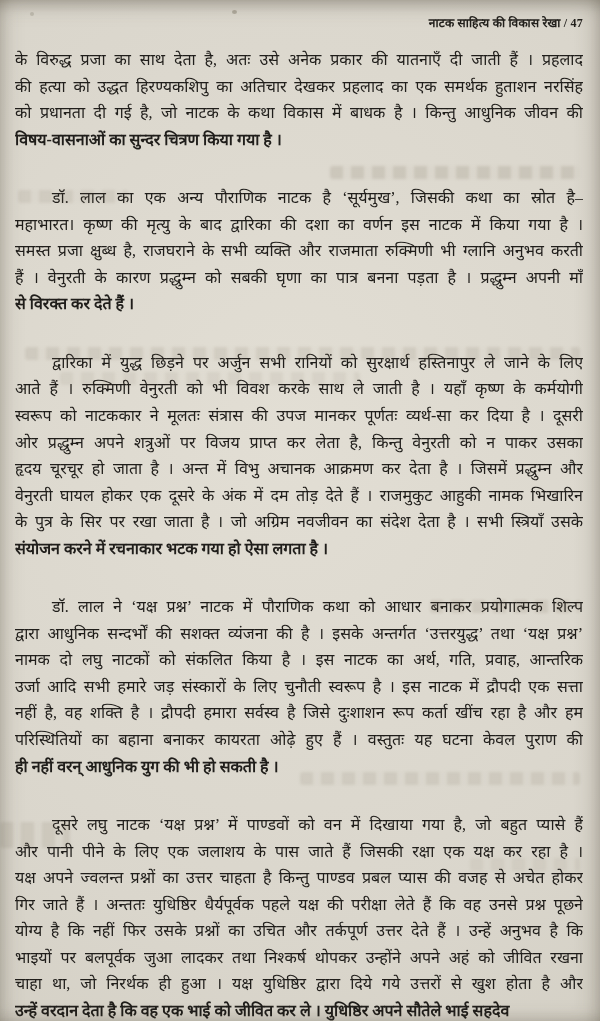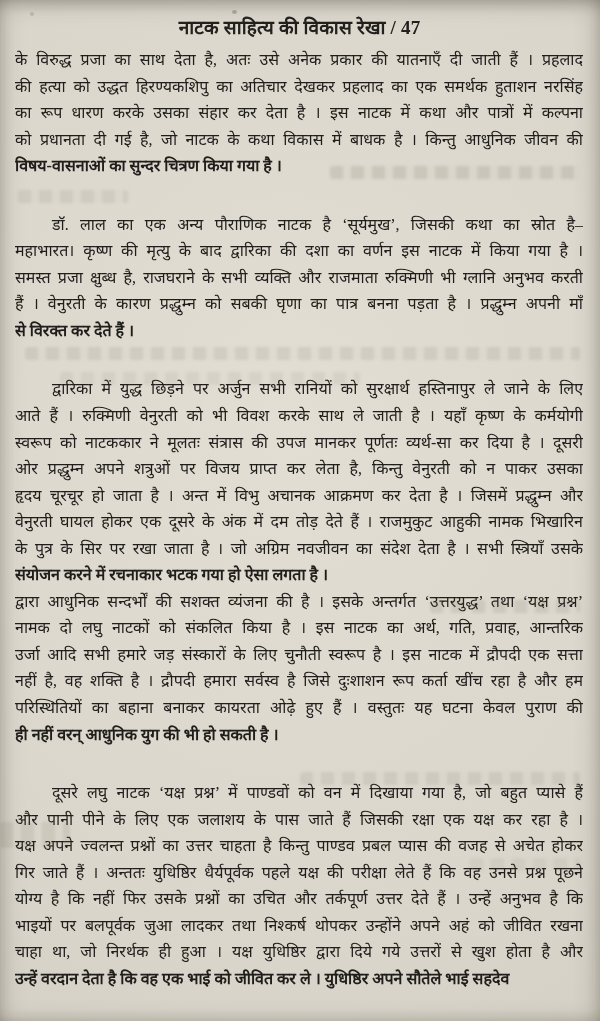--- a/index.html
+++ b/index.html
@@ -24,22 +24,22 @@
     pointer-events: none;
     box-shadow:
       inset 0 14px 22px -14px rgba(80,72,58,0.55),
       inset 14px 0 24px -16px rgba(80,72,58,0.40),
       inset -14px 0 26px -16px rgba(80,72,58,0.45),
       inset 0 -12px 22px -16px rgba(80,72,58,0.35);
   }
   .header {
     position: absolute;
     top: 14px; left: 16px; right: 17px;
-    text-align: center;
-    font-size: 19px;
+    text-align: right;
+    font-size: 12px;
     letter-spacing: 0.2px;
     font-weight: 600;
     color: #23211d;
   }
   .body-text {
     position: absolute;
     top: 47px; left: 15px; right: 17px;
     font-size: 16px;
     font-weight: 500;
   }
@@ -83,21 +83,20 @@
 <div class="page" style="--ink: #201e1b;">
 
   <div class="header">
     <span>नाटक साहित्य की विकास रेखा / 47</span>
   </div>
 
   <div class="body-text">
       <div class="para">
         <div class="line">के विरुद्ध प्रजा का साथ देता है, अतः उसे अनेक प्रकार की यातनाएँ दी जाती हैं । प्रहलाद</div>
         <div class="line">की हत्या को उद्धत हिरण्यकशिपु का अतिचार देखकर प्रहलाद का एक समर्थक हुताशन नरसिंह</div>
-        <div class="line">का रूप धारण करके उसका संहार कर देता है । इस नाटक में कथा और पात्रों में कल्पना</div>
         <div class="line">को प्रधानता दी गई है, जो नाटक के कथा विकास में बाधक है । किन्तु आधुनिक जीवन की</div>
         <div class="line last">विषय-वासनाओं का सुन्दर चित्रण किया गया है ।</div>
       </div>
       <div class="para">
         <div class="line indent">डॉ. लाल का एक अन्य पौराणिक नाटक है ‘सूर्यमुख’, जिसकी कथा का स्रोत है–</div>
         <div class="line">महाभारत। कृष्ण की मृत्यु के बाद द्वारिका की दशा का वर्णन इस नाटक में किया गया है ।</div>
         <div class="line">समस्त प्रजा क्षुब्ध है, राजघराने के सभी व्यक्ति और राजमाता रुक्मिणी भी ग्लानि अनुभव करती</div>
         <div class="line">हैं । वेनुरती के कारण प्रद्धुम्न को सबकी घृणा का पात्र बनना पड़ता है । प्रद्धुम्न अपनी माँ</div>
         <div class="line last">से विरक्त कर देते हैं ।</div>
       </div>
@@ -105,20 +104,21 @@
         <div class="line indent">द्वारिका में युद्ध छिड़ने पर अर्जुन सभी रानियों को सुरक्षार्थ हस्तिनापुर ले जाने के लिए</div>
         <div class="line">आते हैं । रुक्मिणी वेनुरती को भी विवश करके साथ ले जाती है । यहाँ कृष्ण के कर्मयोगी</div>
         <div class="line">स्वरूप को नाटककार ने मूलतः संत्रास की उपज मानकर पूर्णतः व्यर्थ-सा कर दिया है । दूसरी</div>
         <div class="line">ओर प्रद्धुम्न अपने शत्रुओं पर विजय प्राप्त कर लेता है, किन्तु वेनुरती को न पाकर उसका</div>
         <div class="line">हृदय चूरचूर हो जाता है । अन्त में विभु अचानक आक्रमण कर देता है । जिसमें प्रद्धुम्न और</div>
         <div class="line">वेनुरती घायल होकर एक दूसरे के अंक में दम तोड़ देते हैं । राजमुकुट आहुकी नामक भिखारिन</div>
         <div class="line">के पुत्र के सिर पर रखा जाता है । जो अग्रिम नवजीवन का संदेश देता है । सभी स्त्रियाँ उसके</div>
         <div class="line last">संयोजन करने में रचनाकार भटक गया हो ऐसा लगता है ।</div>
       </div>
       <div class="para">
+        <div class="line indent">डॉ. लाल ने ‘यक्ष प्रश्न’ नाटक में पौराणिक कथा को आधार बनाकर प्रयोगात्मक शिल्प</div>
         <div class="line">द्वारा आधुनिक सन्दर्भों की सशक्त व्यंजना की है । इसके अन्तर्गत ‘उत्तरयुद्ध’ तथा ‘यक्ष प्रश्न’</div>
         <div class="line">नामक दो लघु नाटकों को संकलित किया है । इस नाटक का अर्थ, गति, प्रवाह, आन्तरिक</div>
         <div class="line">उर्जा आदि सभी हमारे जड़ संस्कारों के लिए चुनौती स्वरूप है । इस नाटक में द्रौपदी एक सत्ता</div>
         <div class="line">नहीं है, वह शक्ति है । द्रौपदी हमारा सर्वस्व है जिसे दुःशाशन रूप कर्ता खींच रहा है और हम</div>
         <div class="line">परिस्थितियों का बहाना बनाकर कायरता ओढ़े हुए हैं । वस्तुतः यह घटना केवल पुराण की</div>
         <div class="line last">ही नहीं वरन् आधुनिक युग की भी हो सकती है ।</div>
       </div>
       <div class="para">
         <div class="line indent">दूसरे लघु नाटक ‘यक्ष प्रश्न’ में पाण्डवों को वन में दिखाया गया है, जो बहुत प्यासे हैं</div>
         <div class="line">और पानी पीने के लिए एक जलाशय के पास जाते हैं जिसकी रक्षा एक यक्ष कर रहा है ।</div>

